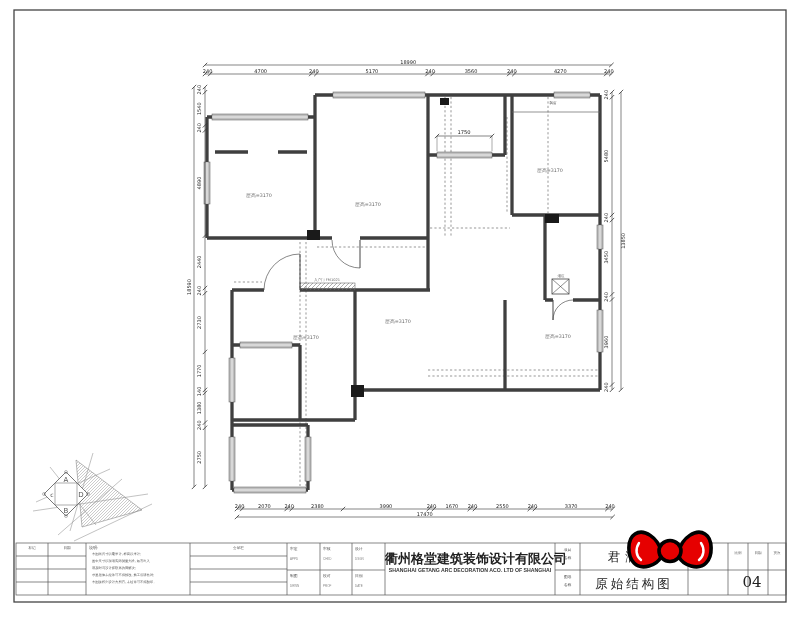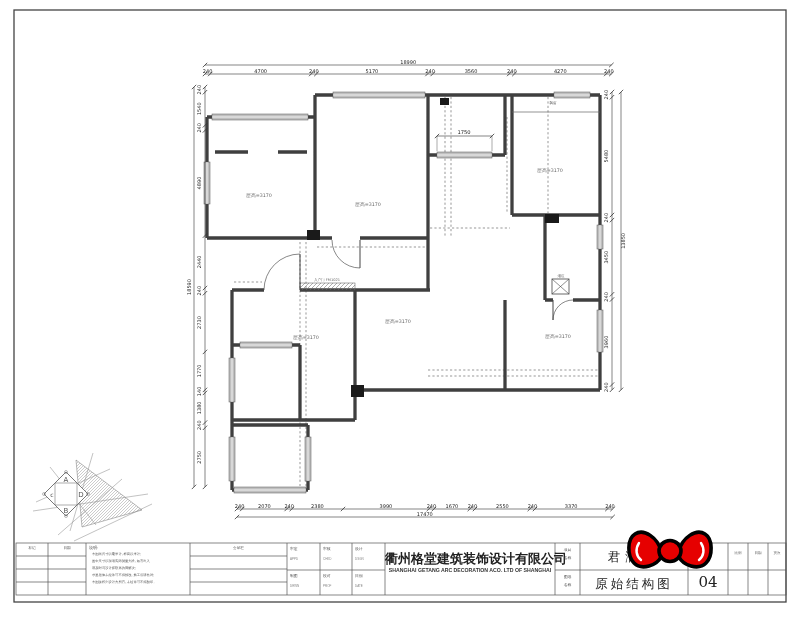--- a/index.html
+++ b/index.html
@@ -310,21 +310,21 @@
 <div class="t c" style="left:385px;top:550px;width:170px;font-size:13px;font-weight:bold;color:#222;">衢州格堂建筑装饰设计有限公司</div>
 <div class="t c" style="left:385px;top:567px;width:170px;font-size:5.2px;font-weight:bold;color:#333;">SHANGHAI GETANG ARC DECORATION ACO. LTD OF SHANGHAI</div>
 
 <div class="t c" style="left:555px;top:547px;width:25px;font-size:3.8px;color:#555;">项目</div>
 <div class="t c" style="left:555px;top:555px;width:25px;font-size:3.8px;color:#555;">名称</div>
 <div class="t c" style="left:555px;top:574px;width:25px;font-size:3.8px;color:#555;">图纸</div>
 <div class="t c" style="left:555px;top:582px;width:25px;font-size:3.8px;color:#555;">名称</div>
 <div class="t c" style="left:580px;top:549px;width:108px;font-size:12.5px;letter-spacing:5px;color:#222;">君澜湾</div>
 <div class="t c" style="left:580px;top:576px;width:108px;font-size:12.5px;letter-spacing:3px;color:#222;">原始结构图</div>
 <div class="t c" style="left:688px;top:552px;width:40px;font-size:3.5px;color:#555;">图号</div>
-<div class="t c" style="left:688px;top:573px;width:40px;font-size:15px;font-family:'DejaVu Serif','Liberation Serif',serif;color:#222;">04</div>
+<div class="t c" style="left:688px;top:573px;width:40px;font-size:15px;font-family:'DejaVu Serif','Liberation Serif',serif;color:#222;padding-left:44px;">04</div>
 <div class="t c" style="left:728px;top:551px;width:20px;font-size:3.5px;color:#555;">比例</div>
 <div class="t c" style="left:748px;top:551px;width:20px;font-size:3.5px;color:#555;">日期</div>
 <div class="t c" style="left:768px;top:551px;width:18px;font-size:3.5px;color:#555;">页次</div>
 
 <svg id="bow-svg" width="96" height="56" viewBox="0 0 96 56">
   <g stroke="#000" stroke-width="3.6" stroke-linejoin="round" fill="#e60000">
     <path d="M39,28 C36,15 22,5 13,11 C5,16 5,33 12,40 C20,48 35,42 39,34 Z"></path>
     <path d="M57,28 C60,15 74,5 83,11 C91,16 91,33 84,40 C76,48 61,42 57,34 Z"></path>
     <ellipse cx="48" cy="28" rx="11" ry="10.5"></ellipse>
   </g>

